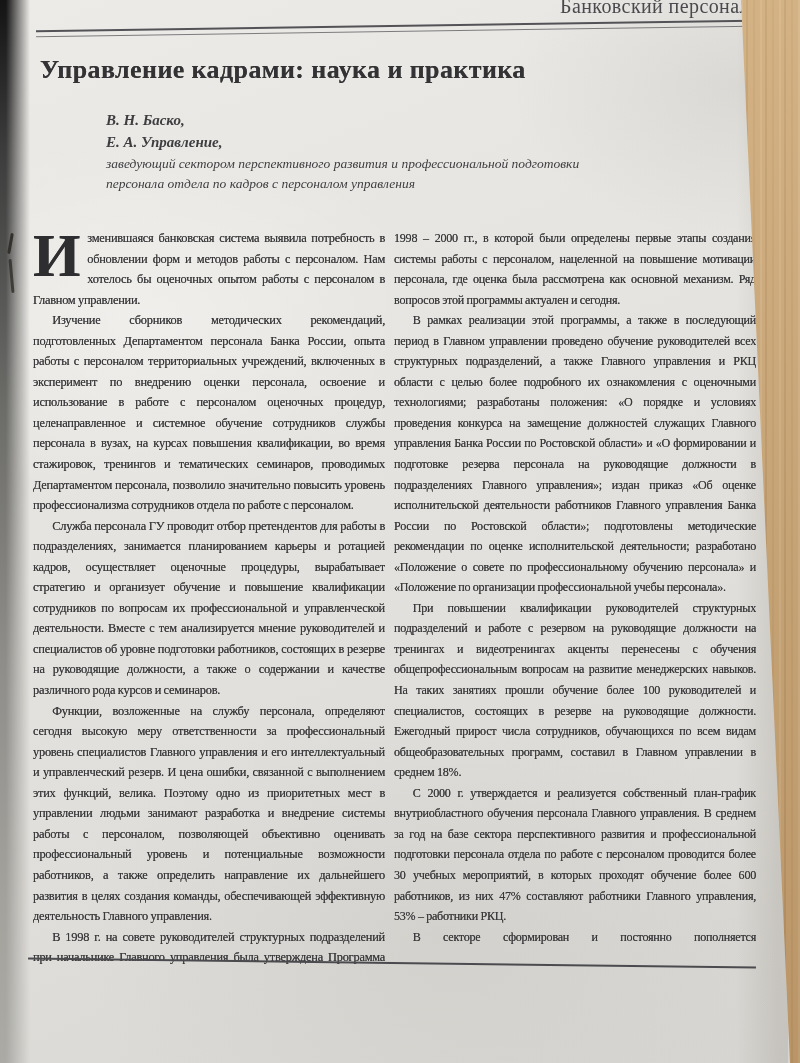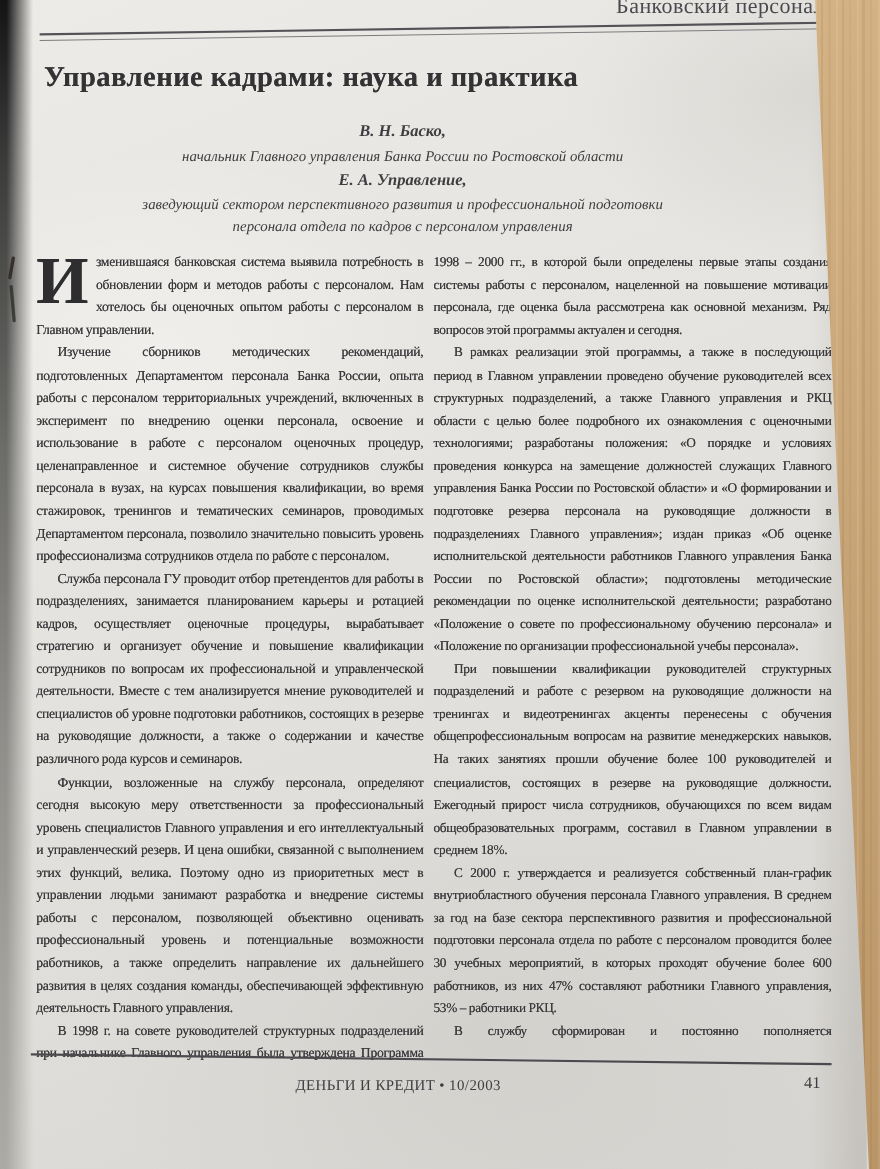--- a/index.html
+++ b/index.html
@@ -48,21 +48,21 @@
     position:absolute;top:25px;left:36px;right:48px;height:4px;
     border-top:2px solid #525257;border-bottom:1px solid #7b7b7e;
     transform:rotate(-.85deg);
   }
   
   .title{
     position:absolute;top:55px;left:40px;width:700px;
     font-size:26px;font-weight:bold;color:#333335;letter-spacing:.4px;
     text-shadow:0 0 .6px rgba(51,51,53,.8);
   }
-  .authors{position:absolute;top:110px;left:106px;width:520px;color:#3e3e41;text-align:center;}
+  .authors{position:absolute;top:110px;left:106px;width:520px;color:#3e3e41;}
   .author-name{font-weight:bold;font-style:italic;font-size:15px;line-height:1.45;}
   .author-role{font-style:italic;font-size:13.5px;line-height:1.5;margin-bottom:2px;}
   
   .columns{
     position:absolute;top:228px;left:33px;width:723px;height:736px;
     display:flex;gap:9px;overflow:hidden;
   }
   .col{
     text-align:justify;color:#3a3a3c;
     text-shadow:0 0 .5px rgba(58,58,60,.85);
@@ -95,44 +95,39 @@
 <div class="sheet">
   <div class="sheet-edge-shade"></div>
 
   <div class="running-head">Банковский персонал</div>
   <div class="head-rule"></div>
 
   <div class="title">Управление кадрами: наука и практика</div>
 
   <div class="authors">
     <div class="author-name">В. Н. Баско,</div>
-    <div class="author-role">начальник Главного управления Банка России по Ростовской области</div>
     <div class="author-name">Е. А. Управление,</div>
     <div class="author-role">заведующий сектором перспективного развития и профессиональной подготовки персонала отдела по кадров с персоналом управления</div>
   </div>
 
   <div class="columns">
     <div class="col left">
       <p class="no-indent"><span class="dropcap">И</span><span>зменившаяся банковская система выявила потребность в обновлении форм и методов работы с персоналом. Нам хотелось бы оценочных опытом работы с персоналом в Главном управлении.</span></p>
       <p>Изучение сборников методических рекомендаций, подготовленных Департаментом персонала Банка России, опыта работы с персоналом территориальных учреждений, включенных в эксперимент по внедрению оценки персонала, освоение и использование в работе с персоналом оценочных процедур, целенаправленное и системное обучение сотрудников службы персонала в вузах, на курсах повышения квалификации, во время стажировок, тренингов и тематических семинаров, проводимых Департаментом персонала, позволило значительно повысить уровень профессионализма сотрудников отдела по работе с персоналом.</p>
       <p>Служба персонала ГУ проводит отбор претендентов для работы в подразделениях, занимается планированием карьеры и ротацией кадров, осуществляет оценочные процедуры, вырабатывает стратегию и организует обучение и повышение квалификации сотрудников по вопросам их профессиональной и управленческой деятельности. Вместе с тем анализируется мнение руководителей и специалистов об уровне подготовки работников, состоящих в резерве на руководящие должности, а также о содержании и качестве различного рода курсов и семинаров.</p>
       <p>Функции, возложенные на службу персонала, определяют сегодня высокую меру ответственности за профессиональный уровень специалистов Главного управления и его интеллектуальный и управленческий резерв. И цена ошибки, связанной с выполнением этих функций, велика. Поэтому одно из приоритетных мест в управлении людьми занимают разработка и внедрение системы работы с персоналом, позволяющей объективно оценивать профессиональный уровень и потенциальные возможности работников, а также определить направление их дальнейшего развития в целях создания команды, обеспечивающей эффективную деятельность Главного управления.</p>
       <p class="cont-end">В 1998 г. на совете руководителей структурных подразделений при начальнике Главного управления была утверждена Программа работы с персоналом на</p>
     </div>
     <div class="col right">
       <p class="no-indent">1998 – 2000 гг., в которой были определены первые этапы создания системы работы с персоналом, нацеленной на повышение мотивации персонала, где оценка была рассмотрена как основной механизм. Ряд вопросов этой программы актуален и сегодня.</p>
       <p>В рамках реализации этой программы, а также в последующий период в Главном управлении проведено обучение руководителей всех структурных подразделений, а также Главного управления и РКЦ области с целью более подробного их ознакомления с оценочными технологиями; разработаны положения: «О порядке и условиях проведения конкурса на замещение должностей служащих Главного управления Банка России по Ростовской области» и «О формировании и подготовке резерва персонала на руководящие должности в подразделениях Главного управления»; издан приказ «Об оценке исполнительской деятельности работников Главного управления Банка России по Ростовской области»; подготовлены методические рекомендации по оценке исполнительской деятельности; разработано «Положение о совете по профессиональному обучению персонала» и «Положение по организации профессиональной учебы персонала».</p>
       <p>При повышении квалификации руководителей структурных подразделений и работе с резервом на руководящие должности на тренингах и видеотренингах акценты перенесены с обучения общепрофессиональным вопросам на развитие менеджерских навыков. На таких занятиях прошли обучение более 100 руководителей и специалистов, состоящих в резерве на руководящие должности. Ежегодный прирост числа сотрудников, обучающихся по всем видам общеобразовательных программ, составил в Главном управлении в среднем 18%.</p>
       <p>С 2000 г. утверждается и реализуется собственный план-график внутриобластного обучения персонала Главного управления. В среднем за год на базе сектора перспективного развития и профессиональной подготовки персонала отдела по работе с персоналом проводится более 30 учебных мероприятий, в которых проходят обучение более 600 работников, из них 47% составляют работники Главного управления, 53% – работники РКЦ.</p>
-      <p class="cont-end">В службу сформирован и постоянно пополняется</p>
+      <p class="cont-end">В секторе сформирован и постоянно пополняется</p>
     </div>
   </div>
 
   <div class="foot-rule"></div>
-  <div class="footer">
-    <div class="footer-journal">ДЕНЬГИ И КРЕДИТ • 10/2003</div>
-    <div class="footer-page">41</div>
-  </div>
 </div>
 
 <div class="spine"></div>
 <div class="staple s1"></div>
 <div class="staple s2"></div>
 
 </body></html>

